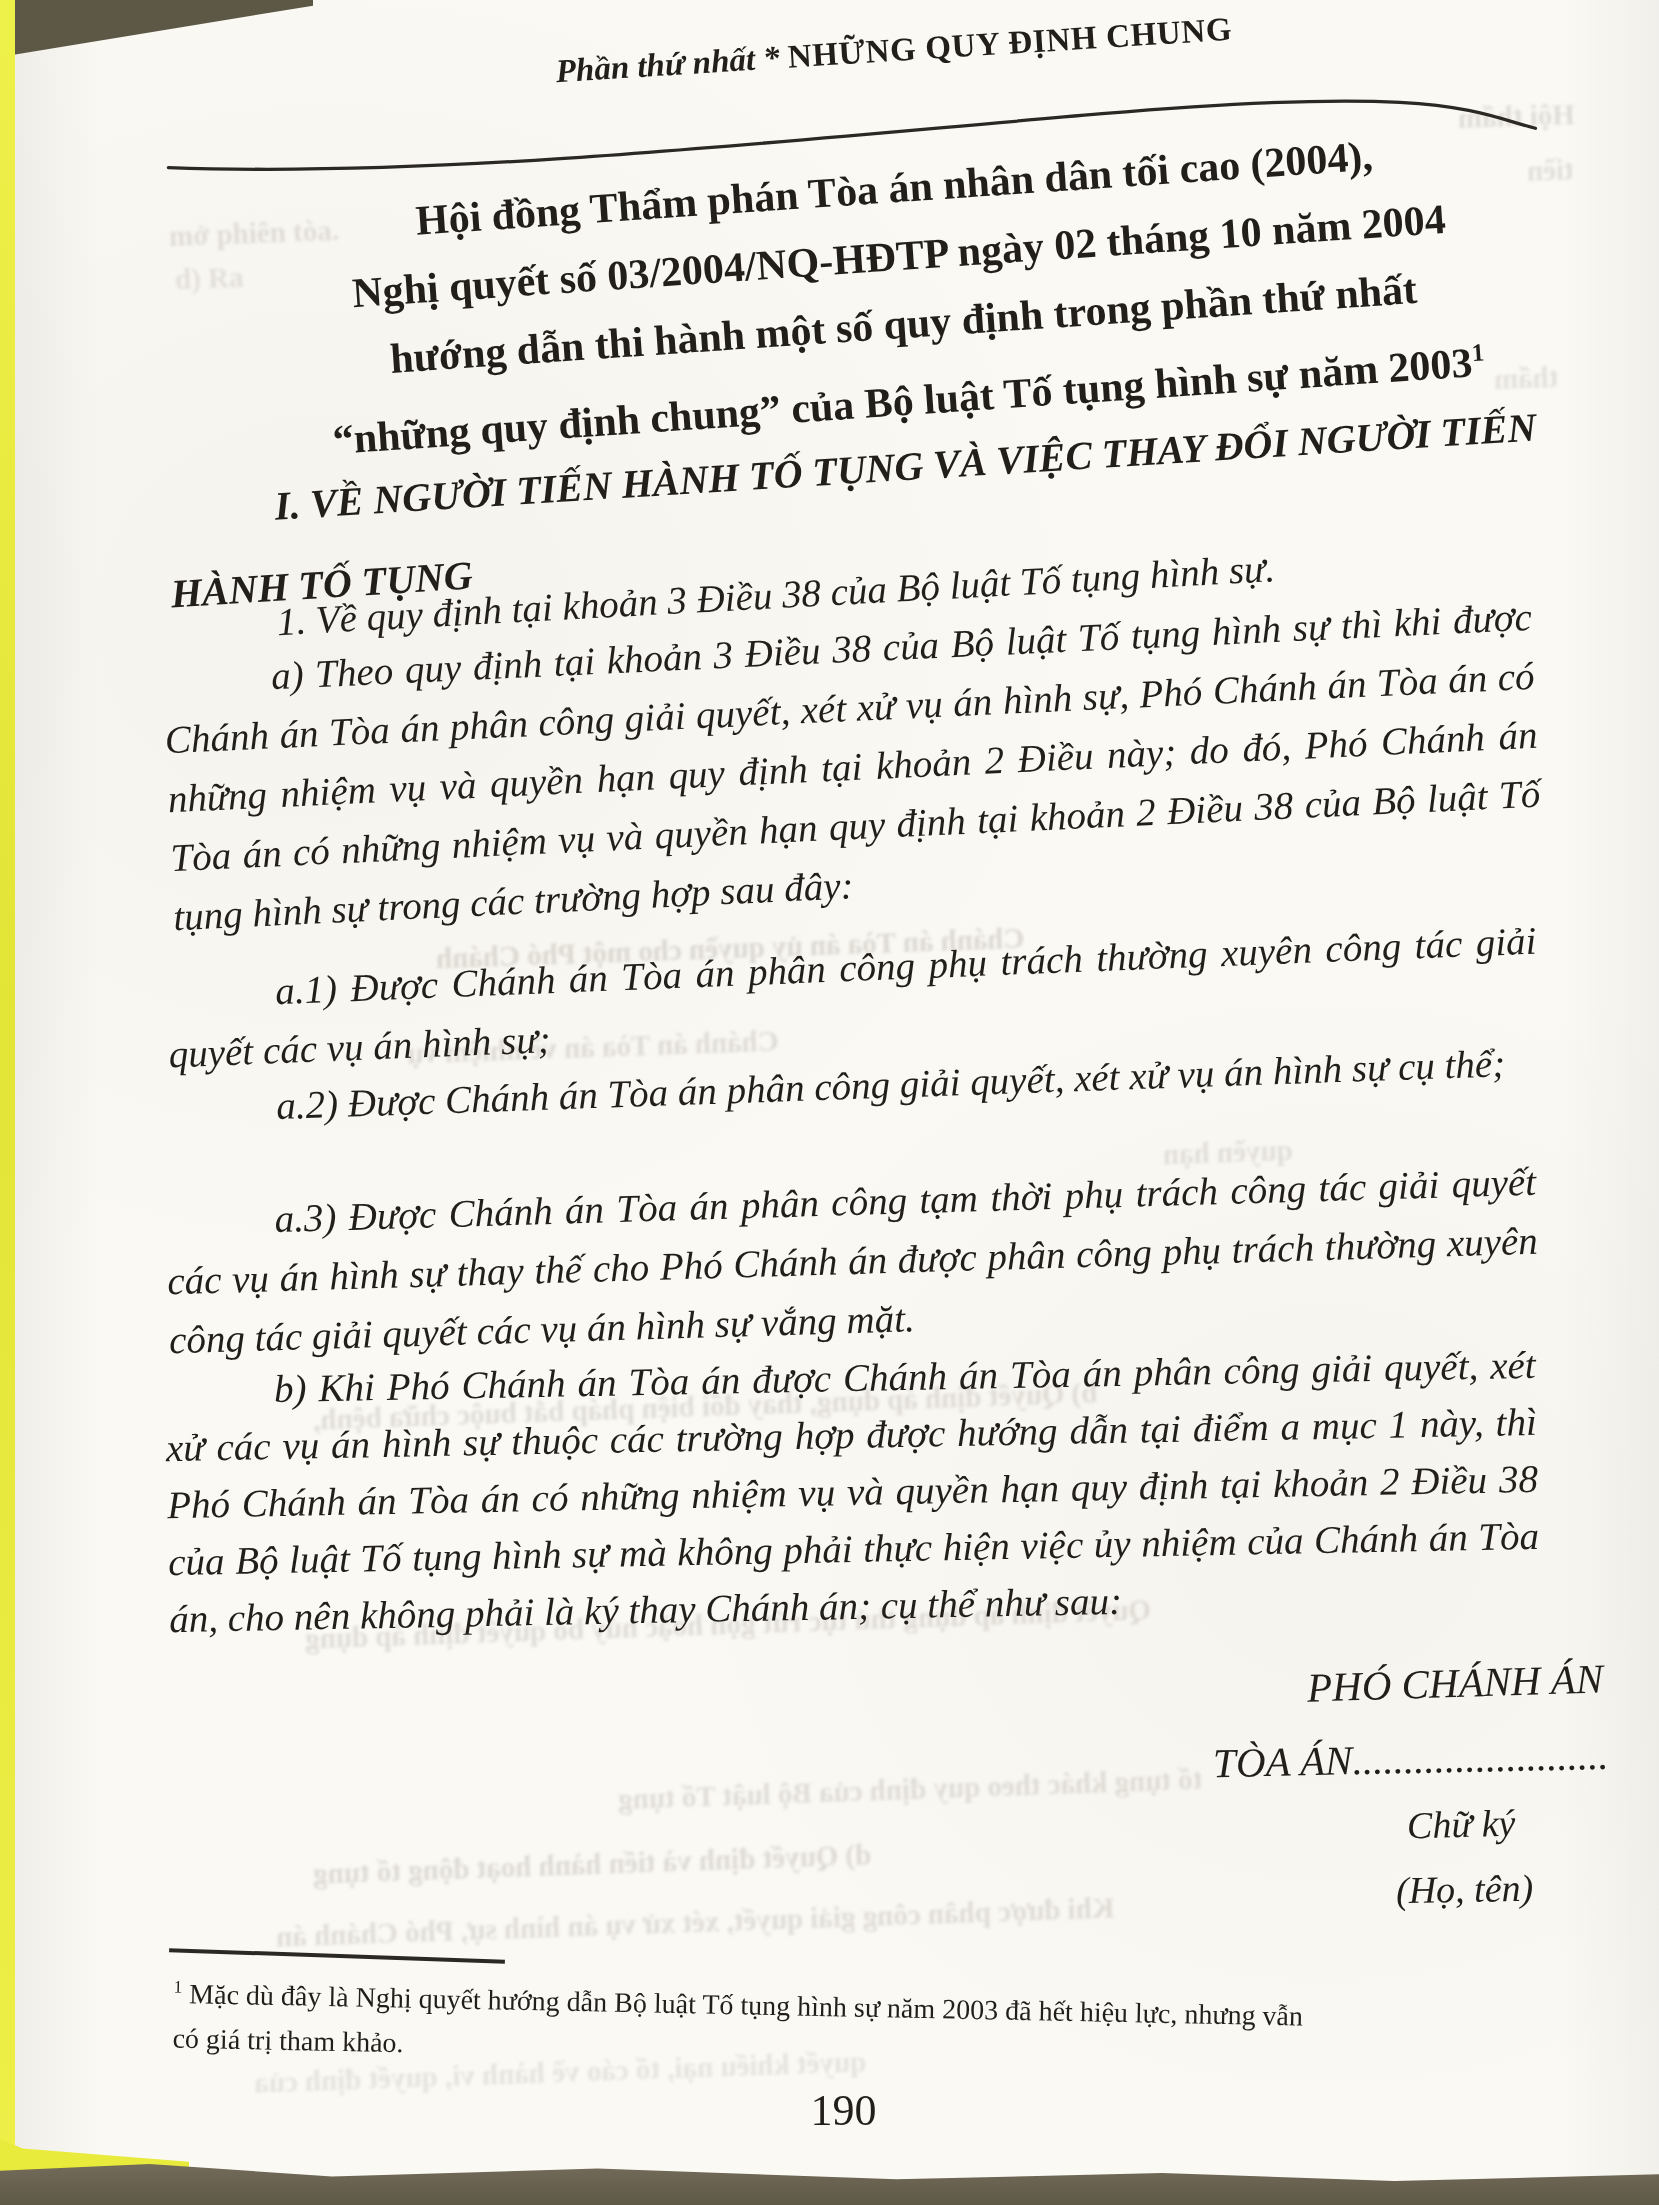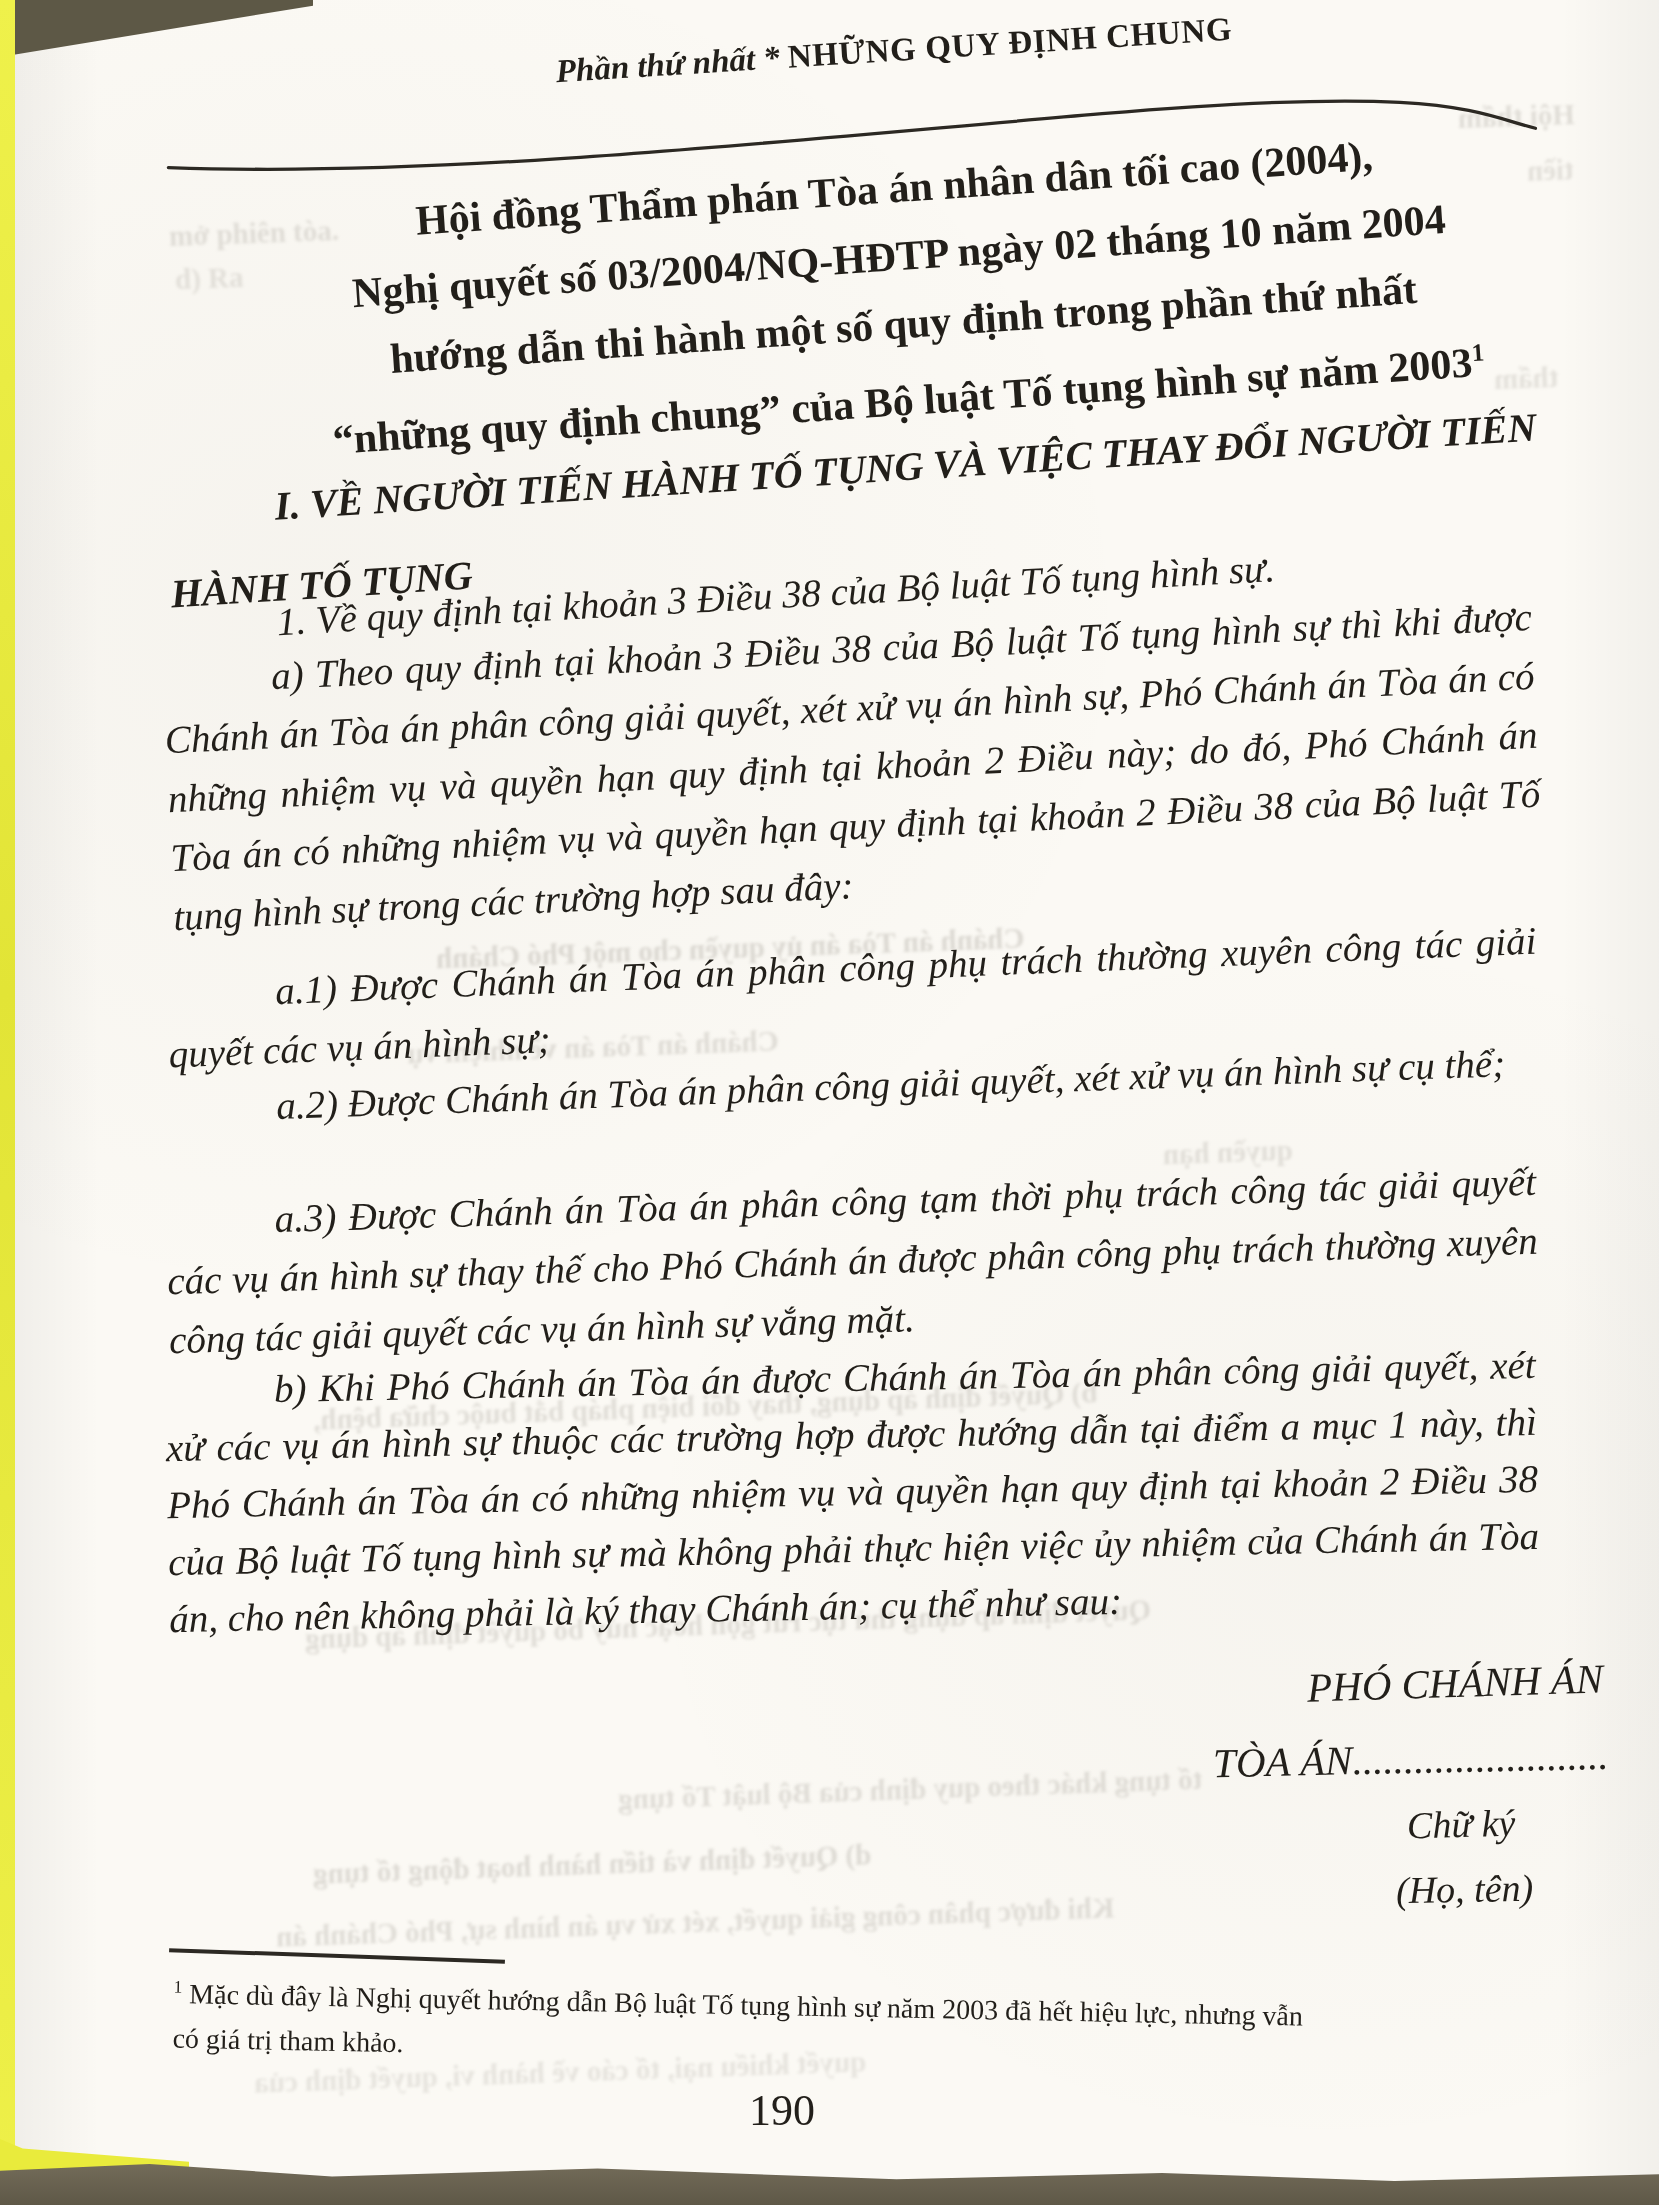--- a/index.html
+++ b/index.html
@@ -37,21 +37,21 @@
     text-align:justify;text-indent:109px;}
   .heading{left:167px;top:428px;width:1418px;font-weight:bold;font-style:italic;
     font-size:40px;line-height:81px;text-indent:109px;text-align:left;transform:rotate(-3.6deg);}
 
   .sig{font-style:italic;font-size:41px;white-space:nowrap;text-align:right;}
 
   .footnote-sep{left:169px;top:1954px;width:336px;height:3.6px;background:#2c2923;transform:rotate(2deg);}
   .footnote{left:173px;top:1979px;width:1436px;font-size:28px;line-height:45px;transform:rotate(1.15deg);}
   .footnote sup{font-size:17.5px;}
 
-  .page-number{left:749px;top:2085px;width:189px;text-align:left;font-size:44px;}
+  .page-number{left:749px;top:2085px;width:189px;text-align:center;font-size:44px;}
 
   .bleed{position:absolute;color:#b9b5ad;font-weight:bold;font-size:29px;
     white-space:nowrap;filter:blur(1.5px);}
   .mir{transform:scaleX(-1) rotate(2deg);}
 </style>
 </head>
 <body>
 
 <div class="page">
 

